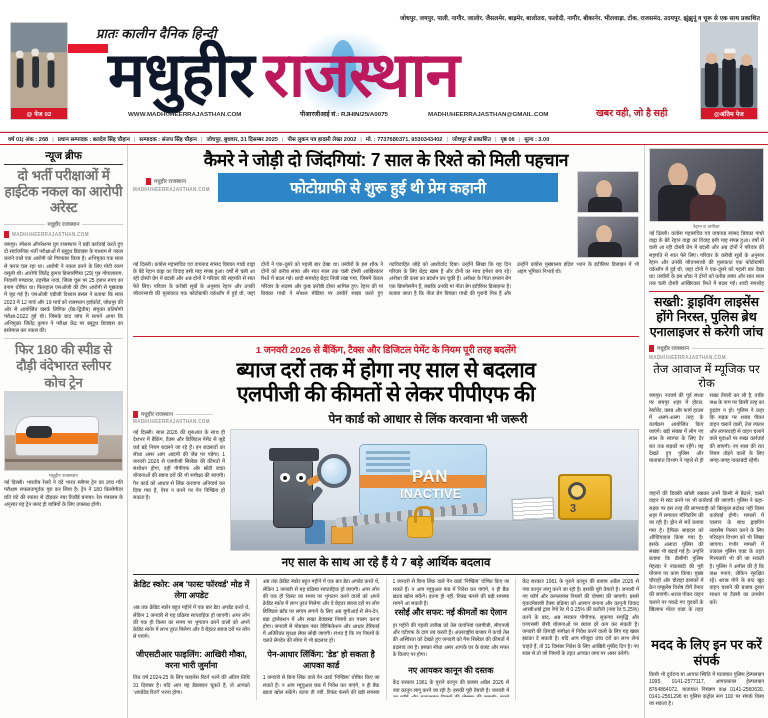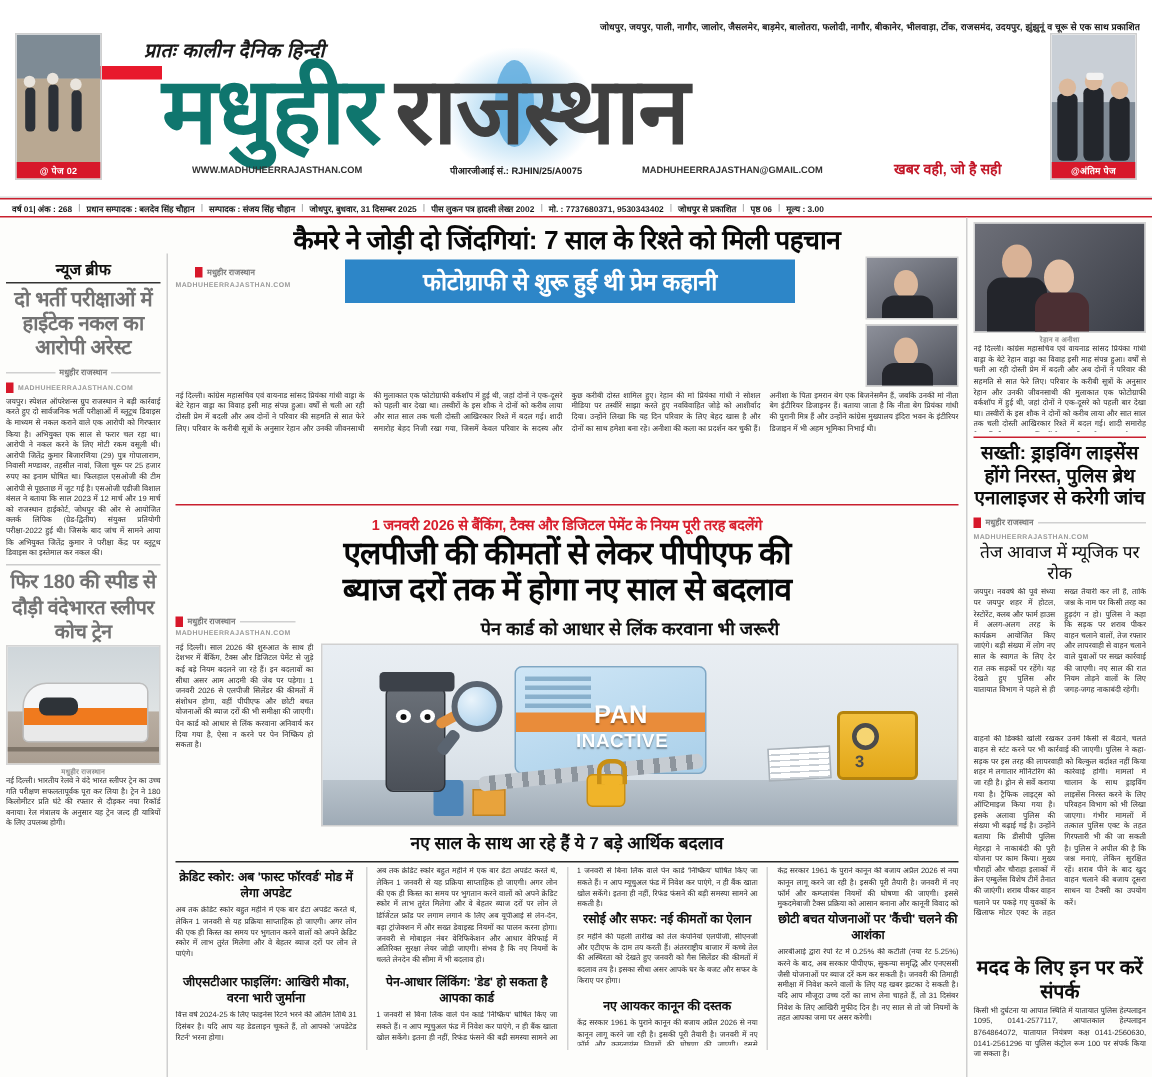--- a/index.html
+++ b/index.html
@@ -64,22 +64,22 @@
   .title-text {
     position: absolute;
     left: 0; top: 0;
     width: 560px;
     font-size: 62px;
     line-height: 78px;
     font-weight: bold;
     white-space: nowrap;
     letter-spacing: -1px;
   }
-  .t-red { color: #0f766e; }
-  .t-black { color: #404040; margin-left: 10px; }
+  .t-red { color: #0f172a; }
+  .t-black { color: #be185d; margin-left: 10px; }
 
   .side-photo {
     position: absolute;
     width: 58px; height: 98px;
     border: 1px solid #cfcfcf;
     overflow: hidden;
   }
   .side-photo.left { left: 10px; top: 22px; }
   .side-photo.right { right: 10px; top: 22px; }
   .sp-img { width:100%; height:100%; display:block; }
@@ -137,21 +137,21 @@
   }
   .infobar .seg { padding: 0 4px; }
   .infobar .sep { color: #b0b0b0; }
 
   
   .body-grid {
     position: relative;
     display: flex;
     height: 573px;
   }
-  .col-left  { width: 112px; border-right: 1px solid #cfcfcf; padding: 3px 4px 0 4px; margin-top: 24px; }
+  .col-left  { width: 128px; border-right: 1px solid #cfcfcf; padding: 3px 4px 0 4px; }
   .col-mid   { flex: 1;     padding: 3px 5px 0 5px; }
   .col-right { width: 124px; border-left: 1px solid #cfcfcf; padding: 3px 4px 0 4px; }
 
   
   .kicker-box {
     text-align:center;
     font-size: 10.5px;
     font-weight: bold;
     color:#111;
     border-bottom: 1.4px solid #333;
@@ -200,21 +200,21 @@
   }
   .blue-band {
     background: #2d86c8;
     color: #ffffff;
     font-size: 15.5px;
     font-weight: bold;
     text-align: center;
     padding: 3px 6px 4px 6px;
     letter-spacing: -.2px;
     margin: 2px auto 0 auto;
-    width: 300px;
+    width: 340px;
   }
   .red-kicker {
     color: #d81e2d;
     font-size: 9.6px;
     font-weight: bold;
     text-align: center;
     padding: 3px 0 2px 0;
     letter-spacing: -.1px;
   }
   .mega-head {
@@ -601,22 +601,22 @@
           </div>
         </div>
       </div>
 
       <div class="bodytext cols4" style="margin-top:3px;height:72px;overflow:hidden;">नई दिल्ली। कांग्रेस महासचिव एवं वायनाड सांसद प्रियंका गांधी वाड्रा के बेटे रेहान वाड्रा का विवाह इसी माह संपन्न हुआ। वर्षों से चली आ रही दोस्ती प्रेम में बदली और अब दोनों ने परिवार की सहमति से सात फेरे लिए। परिवार के करीबी सूत्रों के अनुसार रेहान और उनकी जीवनसाथी की मुलाकात एक फोटोग्राफी वर्कशॉप में हुई थी, जहां दोनों ने एक-दूसरे को पहली बार देखा था। तस्वीरों के इस शौक ने दोनों को करीब लाया और सात साल तक चली दोस्ती आखिरकार रिश्ते में बदल गई। शादी समारोह बेहद निजी रखा गया, जिसमें केवल परिवार के सदस्य और कुछ करीबी दोस्त शामिल हुए। रेहान की मां प्रियंका गांधी ने सोशल मीडिया पर तस्वीरें साझा करते हुए नवविवाहित जोड़े को आशीर्वाद दिया। उन्होंने लिखा कि यह दिन परिवार के लिए बेहद खास है और दोनों का साथ हमेशा बना रहे। अनीशा की कला का प्रदर्शन कर चुकी हैं। अनीशा के पिता इमरान बेग एक बिजनेसमैन हैं, जबकि उनकी मां नीता बेग इंटीरियर डिजाइनर हैं। बताया जाता है कि नीता बेग प्रियंका गांधी की पुरानी मित्र हैं और उन्होंने कांग्रेस मुख्यालय इंदिरा भवन के इंटीरियर डिजाइन में भी अहम भूमिका निभाई थी।</div>
 
       <div class="rule-red"></div>
 
       <div class="red-kicker">1 जनवरी 2026 से बैंकिंग, टैक्स और डिजिटल पेमेंट के नियम पूरी तरह बदलेंगे</div>
 
+      <div class="mega-head">ब्याज दरों तक में होगा नए साल से बदलाव</div>
       <div class="mega-head">एलपीजी की कीमतों से लेकर पीपीएफ की</div>
-      <div class="mega-head">ब्याज दरों तक में होगा नए साल से बदलाव</div>
 
       <div style="display:flex;align-items:flex-end;gap:4px;margin-top:2px;">
         <div style="width:80px;flex:none;">
           <div class="brandline" style="margin:2px 0 1px 0;">
             <span class="bl-sq"></span>
             <span class="bl-tx">मधुहीर राजस्थान</span>
             <span class="bl-rule"></span>
           </div>
           <div class="brandsub" style="text-align:left;">MADHUHEERRAJASTHAN.COM</div>
         </div>
@@ -679,21 +679,20 @@
         <div class="pcol">
           <div class="bodytext" style="height:28px;overflow:hidden;">1 जनवरी से बिना लिंक वाले पेन कार्ड 'निष्क्रिय' घोषित किए जा सकते हैं। न आप म्यूचुअल फंड में निवेश कर पाएंगे, न ही बैंक खाता खोल सकेंगे। इतना ही नहीं, रिफंड फंसने की बड़ी समस्या सामने आ सकती है।</div>
           <div class="pack-h">रसोई और सफर: नई कीमतों का ऐलान</div>
           <div class="bodytext" style="height:42px;overflow:hidden;">हर महीने की पहली तारीख को तेल कंपनियां एलपीजी, सीएनजी और एटीएफ के दाम तय करती हैं। अंतरराष्ट्रीय बाजार में कच्चे तेल की अस्थिरता को देखते हुए जनवरी को गैस सिलेंडर की कीमतों में बदलाव तय है। इसका सीधा असर आपके घर के बजट और सफर के किराए पर होगा।</div>
           <div class="pack-h">नए आयकर कानून की दस्तक</div>
           <div class="bodytext" style="height:18px;overflow:hidden;">केंद्र सरकार 1961 के पुराने कानून की बजाय अप्रैल 2026 से नया कानून लागू करने जा रही है। इसकी पूरी तैयारी है। जनवरी में नए फॉर्म और कम्प्लायंस नियमों की घोषणा की जाएगी। इससे मुकदमेबाजी टैक्स प्रक्रिया को आसान बनाना और कानूनी विवाद को खत्म करना है।</div>
         </div>
         <div class="divider-v"></div>
         <div class="pcol">
           <div class="bodytext" style="height:28px;overflow:hidden;">केंद्र सरकार 1961 के पुराने कानून की बजाय अप्रैल 2026 से नया कानून लागू करने जा रही है। इसकी पूरी तैयारी है। जनवरी में नए फॉर्म और कम्प्लायंस नियमों की घोषणा की जाएगी। इससे मुकदमेबाजी टैक्स प्रक्रिया को आसान बनाना और कानूनी विवाद को खत्म करना है।</div>
-          <div class="pack-h">छोटी बचत योजनाओं पर 'कैंची' चलने की आशंका</div>
           <div class="bodytext" style="height:64px;overflow:hidden;">आरबीआई द्वारा रेपो रेट में 0.25% की कटौती (नया रेट 5.25%) करने के बाद, अब सरकार पीपीएफ, सुकन्या समृद्धि और एनएससी जैसी योजनाओं पर ब्याज दरें कम कर सकती है। जनवरी की तिमाही समीक्षा में निवेश करने वालों के लिए यह खबर झटका दे सकती है। यदि आप मौजूदा उच्च दरों का लाभ लेना चाहते हैं, तो 31 दिसंबर निवेश के लिए आखिरी मुफीद दिन है। नए साल से तो जो नियमों के तहत आपका जमा पर असर करेगी।</div>
         </div>
       </div>
     </div>
 
     <div class="col-right">
 
       <div class="ph-couple">
         <span class="face f1"></span>
           <span class="face f2"></span>

